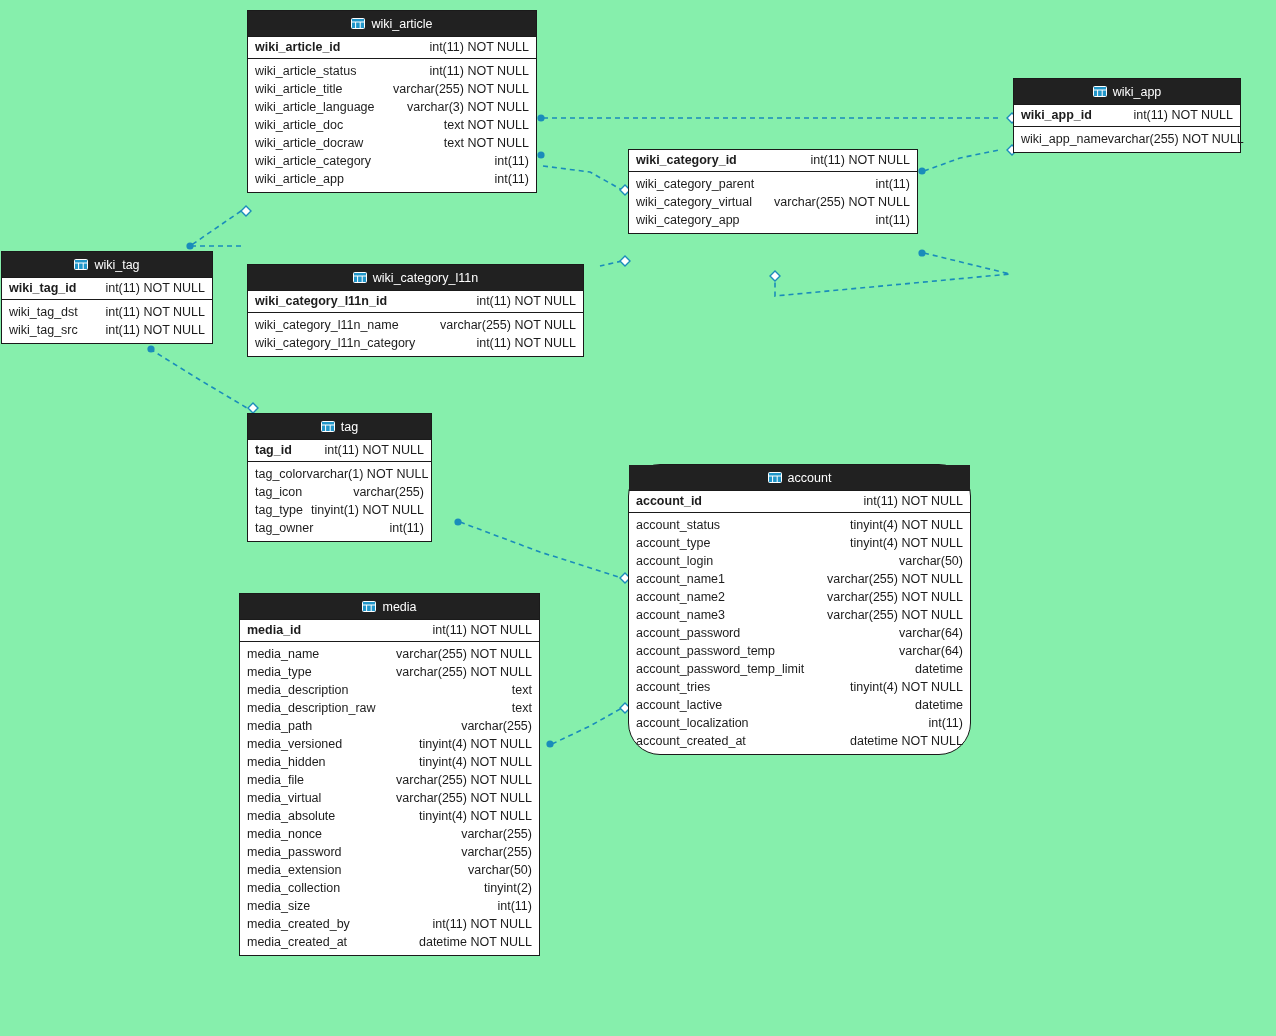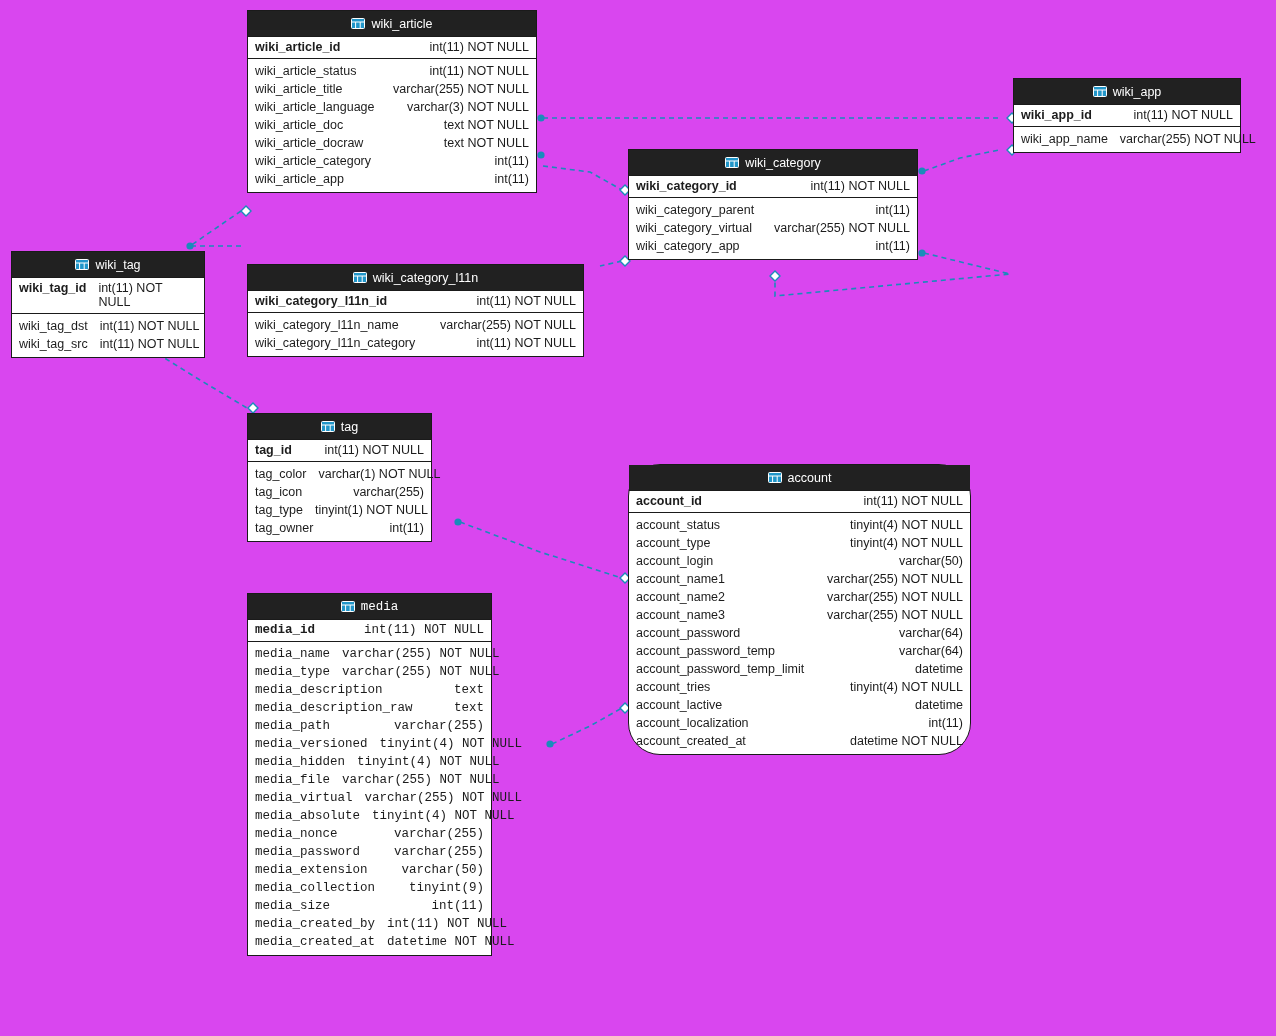--- a/index.html
+++ b/index.html
@@ -8,21 +8,21 @@
     background: #ffffff;
   }
   body {
     font-family: "Liberation Sans", sans-serif;
   }
   #canvas {
     position: relative;
     width: 1276px;
     height: 1036px;
     overflow: hidden;
-    background: #d946ef;
+    background: #86efac;
   }
   #edges {
     position: absolute;
     left: 0;
     top: 0;
     width: 1276px;
     height: 1036px;
     pointer-events: none;
   }
   .table {
@@ -64,21 +64,21 @@
   .cols {
     padding: 3px 0 4px 0;
   }
   .col-row {
     display: flex;
     justify-content: space-between;
     align-items: flex-start;
     padding: 2px 7px 2px 7px;
     white-space: nowrap;
   }
-  .col-name { margin-right: 12px; }
+  .col-name { margin-right: 0; }
   .col-type { color: #1c1c1c; }
 </style>
 </head>
 <body>
 
 <div id="canvas">
 
   <svg id="edges" viewBox="0 0 1276 1036">
     <g fill="none" stroke="#1a8cba" stroke-width="1.6" stroke-dasharray="5,4">
 
@@ -189,52 +189,41 @@
     </div>
     <div class="cols">
       <div class="col-row">
           <span class="col-name">wiki_app_name</span>
           <span class="col-type">varchar(255) NOT NULL</span>
         </div>
     </div>
   </div>
 
   <div class="table" style="left:628px; top:149px; width:290px;">
-    <div class="table-header">
-      <span class="table-icon">
-          <svg width="14" height="11" viewBox="0 0 14 11">
-            <rect x="0.5" y="0.5" width="13" height="10" rx="1" fill="#2196c9" stroke="#ffffff"></rect>
-            <line x1="0.5" y1="4" x2="13.5" y2="4" stroke="#ffffff"></line>
-            <line x1="4.6" y1="4" x2="4.6" y2="10.5" stroke="#ffffff"></line>
-            <line x1="9.2" y1="4" x2="9.2" y2="10.5" stroke="#ffffff"></line>
-          </svg>
-        </span>
-      <span>wiki_category</span>
-    </div>
     <div class="pk-row">
       <span class="col-name">wiki_category_id</span>
       <span class="col-type">int(11) NOT NULL</span>
     </div>
     <div class="cols">
       <div class="col-row">
           <span class="col-name">wiki_category_parent</span>
           <span class="col-type">int(11)</span>
         </div>
       <div class="col-row">
           <span class="col-name">wiki_category_virtual</span>
           <span class="col-type">varchar(255) NOT NULL</span>
         </div>
       <div class="col-row">
           <span class="col-name">wiki_category_app</span>
           <span class="col-type">int(11)</span>
         </div>
     </div>
   </div>
 
-  <div class="table" style="left:11px; top:251px; width:194px;">
+  <div class="table" style="left:1px; top:251px; width:212px;">
     <div class="table-header">
       <span class="table-icon">
           <svg width="14" height="11" viewBox="0 0 14 11">
             <rect x="0.5" y="0.5" width="13" height="10" rx="1" fill="#2196c9" stroke="#ffffff"></rect>
             <line x1="0.5" y1="4" x2="13.5" y2="4" stroke="#ffffff"></line>
             <line x1="4.6" y1="4" x2="4.6" y2="10.5" stroke="#ffffff"></line>
             <line x1="9.2" y1="4" x2="9.2" y2="10.5" stroke="#ffffff"></line>
           </svg>
         </span>
       <span>wiki_tag</span>
@@ -384,21 +373,21 @@
           <span class="col-name">account_localization</span>
           <span class="col-type">int(11)</span>
         </div>
       <div class="col-row">
           <span class="col-name">account_created_at</span>
           <span class="col-type">datetime NOT NULL</span>
         </div>
     </div>
   </div>
 
-  <div class="table" style="left:247px; top:593px; width:245px;font-family:Liberation Mono, monospace;">
+  <div class="table" style="left:239px; top:593px; width:301px;">
     <div class="table-header">
       <span class="table-icon">
           <svg width="14" height="11" viewBox="0 0 14 11">
             <rect x="0.5" y="0.5" width="13" height="10" rx="1" fill="#2196c9" stroke="#ffffff"></rect>
             <line x1="0.5" y1="4" x2="13.5" y2="4" stroke="#ffffff"></line>
             <line x1="4.6" y1="4" x2="4.6" y2="10.5" stroke="#ffffff"></line>
             <line x1="9.2" y1="4" x2="9.2" y2="10.5" stroke="#ffffff"></line>
           </svg>
         </span>
       <span>media</span>
@@ -455,21 +444,21 @@
       <div class="col-row">
           <span class="col-name">media_password</span>
           <span class="col-type">varchar(255)</span>
         </div>
       <div class="col-row">
           <span class="col-name">media_extension</span>
           <span class="col-type">varchar(50)</span>
         </div>
       <div class="col-row">
           <span class="col-name">media_collection</span>
-          <span class="col-type">tinyint(9)</span>
+          <span class="col-type">tinyint(2)</span>
         </div>
       <div class="col-row">
           <span class="col-name">media_size</span>
           <span class="col-type">int(11)</span>
         </div>
       <div class="col-row">
           <span class="col-name">media_created_by</span>
           <span class="col-type">int(11) NOT NULL</span>
         </div>
       <div class="col-row">

